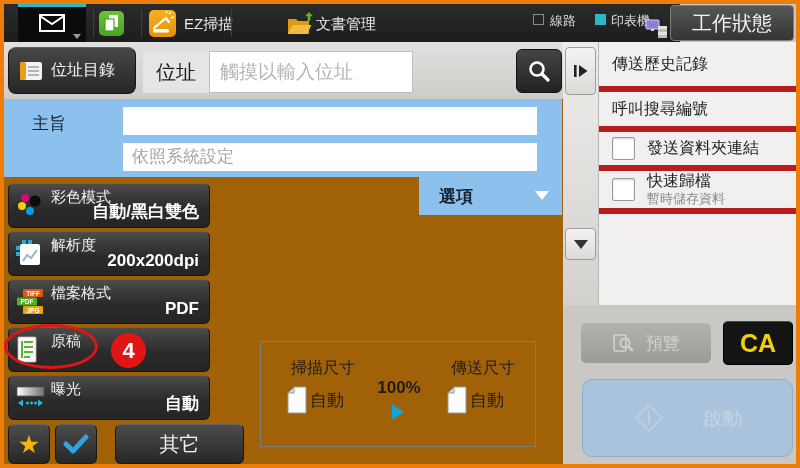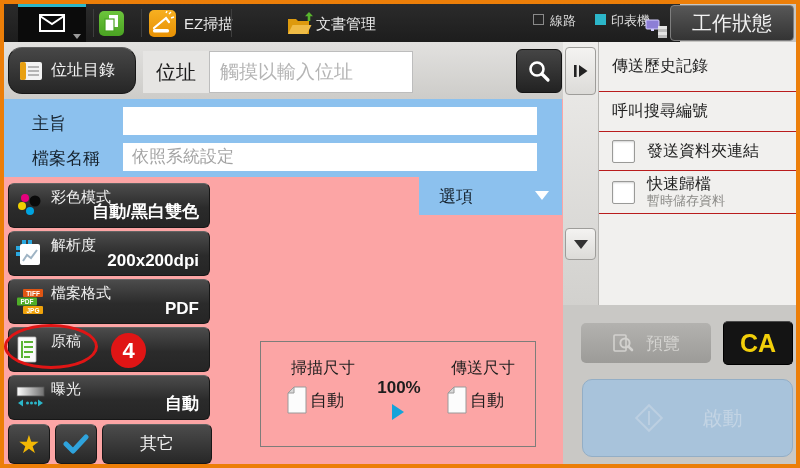--- a/index.html
+++ b/index.html
@@ -24,65 +24,65 @@
   .printer-icon { position:absolute; left:641px; top:15px; }
   .printer-caret { position:absolute; left:680px; top:28px; width:0; height:0; border-left:5px solid transparent; border-right:5px solid transparent; border-top:6px solid #cfcfcf; }
   .job-status { position:absolute; left:666px; top:1px; width:124px; height:36px; background:linear-gradient(#575757,#343434); border:1px solid #7e7e7e; border-radius:4px; color:#f2f2f2; font-size:20px; text-align:center; line-height:34px; }
 
   
   .content { position:absolute; left:0; top:38px; width:792px; height:422px; display:flex; }
   .left { position:relative; width:559px; height:422px; }
 
   
   .addr-row { position:absolute; left:0; top:0; width:559px; height:57px; background:linear-gradient(#e2e1df,#cdcccا9); background:linear-gradient(#e2e1df,#cdccc9); }
-  .addr-book-btn { position:absolute; left:4px; top:5px; width:128px; height:47px; background:linear-gradient(#474747,#262626); border:1px solid #161616; border-top-color:#5f5f5f; border-radius:14px; display:flex; align-items:center; gap:8px; padding-left:10px; color:#f5f5f5; font-size:16px; }
+  .addr-book-btn { position:absolute; left:4px; top:5px; width:128px; height:47px; background:linear-gradient(#474747,#262626); border:1px solid #161616; border-top-color:#5f5f5f; border-radius:8px; display:flex; align-items:center; gap:8px; padding-left:10px; color:#f5f5f5; font-size:16px; }
   .addr-chip { position:absolute; left:139px; top:9px; width:66px; height:42px; background:#e6e5e3; color:#1b1b1b; font-size:20px; display:flex; align-items:center; justify-content:center; }
   .addr-input { position:absolute; left:205px; top:9px; width:204px; height:42px; border:1px solid #bdbdbd; background:#fff; font-size:19px; padding:0 10px; color:#8b5cf6; font-family:inherit; }
   .addr-input::placeholder { color:#b5b5b5; }
   .search-btn { position:absolute; left:512px; top:7px; width:46px; height:44px; background:linear-gradient(#454545,#222); border:1px solid #141414; border-radius:6px; display:flex; align-items:center; justify-content:center; }
 
   
-  .main { position:absolute; left:0; top:57px; width:559px; height:365px; background:#fca5a5; overflow:hidden; }
+  .main { position:absolute; left:0; top:57px; width:559px; height:365px; background:#a16207; overflow:hidden; }
   .form-blue { position:absolute; left:0; top:0; width:558px; height:78px; background:#8cc1ee; }
   .form-label { position:absolute; left:28px; font-size:17px; color:#15212c; }
   .form-input { position:absolute; left:119px; width:414px; height:28px; border:none; background:#fff; font-size:17px; padding:6px 9px; color:#222; font-family:inherit; }
   .form-input::placeholder { color:#a3a3a3; }
-  .options-tab { position:absolute; left:415px; top:78px; width:143px; height:38px; background:#8cc1ee; display:flex; align-items:center; }
+  .options-tab { position:absolute; left:415px; top:78px; width:143px; height:38px; background:#8cc1ee; display:flex; align-items:center;font-weight:bold; }
   .options-tab span.txt { margin-left:20px; font-size:17px; color:#15212c; }
   .options-caret { position:absolute; right:13px; top:14px; width:0; height:0; border-left:7px solid transparent; border-right:7px solid transparent; border-top:9px solid #fff; }
 
   
   .side-btn { position:absolute; left:4px; width:202px; height:45px; background:linear-gradient(#4c4c4c,#2b2b2b 55%,#252525); border:1px solid #171717; border-top-color:#636363; border-radius:6px; color:#fff; }
   .side-btn .lbl { position:absolute; left:42px; top:4px; font-size:15px; color:#f1f1f1; }
   .side-btn .val { position:absolute; right:10px; bottom:4px; font-size:17px; font-weight:600; color:#fff; }
   .side-btn .ic { position:absolute; left:7px; top:8px; }
   .bottom-row { position:absolute; left:4px; top:325px; height:40px; display:flex; gap:5px; }
   .sq-btn { width:42px; height:40px; background:linear-gradient(#4c4c4c,#272727); border:1px solid #171717; border-top-color:#636363; border-radius:6px; display:flex; align-items:center; justify-content:center; }
-  .others-btn { width:110px; height:40px; background:linear-gradient(#4c4c4c,#272727); border:1px solid #171717; border-top-color:#636363; border-radius:6px; color:#f1f1f1; font-size:17px; text-align:center; line-height:38px; }
+  .others-btn { width:129px; height:40px; background:linear-gradient(#4c4c4c,#272727); border:1px solid #171717; border-top-color:#636363; border-radius:6px; color:#f1f1f1; font-size:20px; text-align:center; line-height:38px;margin-left:13px; }
   .star { color:#f2b705; font-size:25px; line-height:1; }
 
   
   .anno-ellipse { position:absolute; left:0px; top:225px; width:94px; height:45px; border:3px solid #e01515; border-radius:50%; pointer-events:none; }
   .anno-badge { position:absolute; left:107px; top:234px; width:35px; height:35px; background:#e01515; border-radius:50%; color:#fff; font-size:22px; font-weight:bold; text-align:center; line-height:35px; }
 
   
   .scan-panel { position:absolute; left:256px; top:242px; width:276px; height:106px; border:1px solid #7e7d7a; }
   .sp-label { position:absolute; top:16px; font-size:16px; color:#1d1d1d; }
   .sp-group { position:absolute; top:44px; display:flex; align-items:center; gap:3px; }
   .sp-val { font-size:17px; color:#1d1d1d; }
   .sp-ratio { position:absolute; left:110px; top:36px; width:56px; text-align:center; font-size:17px; font-weight:bold; color:#1d1d1d; }
   .sp-arrow { position:absolute; left:131px; top:62px; width:0; height:0; border-top:8px solid transparent; border-bottom:8px solid transparent; border-left:12px solid #14a3da; }
 
   
   .right-region { position:relative; width:233px; height:422px; display:flex; flex-direction:column; }
   .right-top { display:flex; height:263px; }
   .mid-col { position:relative; width:36px; background:linear-gradient(#eeedeb,#d2d1ce); border-right:1px solid #b8b7b4; }
   .mid-btn { position:absolute; left:2px; width:31px; background:linear-gradient(#f4f3f1,#dcdbd8); border:1px solid #9e9d9a; border-radius:4px; display:flex; align-items:center; justify-content:center; }
   .panel-list { flex:1; background:#f1f0ee; }
-  .p-row { position:relative; border-bottom:1px solid #b91c1c; display:flex; align-items:center; padding-left:13px; color:#1e1e1e; font-size:16px; }
+  .p-row { position:relative; border-bottom:6px solid #b91c1c; display:flex; align-items:center; padding-left:13px; color:#1e1e1e; font-size:16px; }
   .p-sub { font-size:13px; color:#8c8b88; margin-top:1px; }
   .p-check { width:23px; height:23px; background:#fff; border:1px solid #9a9a98; border-radius:2px; box-shadow:inset 0 1px 2px rgba(0,0,0,.18); flex:none; }
   .p-text { margin-left:12px; line-height:1.15; }
 
   
   .right-bottom { position:relative; flex:1; background:#c9c8c5; }
   .preview-btn { position:absolute; left:18px; top:18px; width:130px; height:40px; background:linear-gradient(#b3b2af,#9c9b98); border-radius:5px; display:flex; align-items:center; justify-content:center; gap:12px; color:#d5d4d1; font-size:17px; }
   .ca-btn { position:absolute; left:160px; top:16px; width:70px; height:44px; background:#141414; border:1px solid #000; border-top-color:#4a4a4a; border-radius:5px; color:#f2cf0a; font-size:25px; font-weight:bold; text-align:center; line-height:42px; }
   .start-btn { position:absolute; left:19px; top:74px; width:211px; height:78px; background:#a8c3db; border:1px solid #93aec6; border-radius:10px; display:flex; align-items:center; justify-content:center; gap:38px; color:#c3d4e4; font-size:20px; }
 </style>
@@ -162,21 +162,20 @@
             <line x1="16" y1="16" x2="22" y2="22" stroke="#fff" stroke-width="3.2" stroke-linecap="round"></line>
           </svg>
         </div>
       </div>
 
       <div class="main">
 
         <div class="form-blue">
           <div class="form-label" style="top:13px">主旨</div>
           <input class="form-input" style="top: 8px;" type="text" value="">
-          <div class="form-label" style="top:48px">檔案名稱</div>
           <input class="form-input" style="top: 44px;" type="text" placeholder="依照系統設定">
         </div>
         <div class="options-tab">
           <span class="txt">選項</span>
           <div class="options-caret"></div>
         </div>
 
         <div class="side-btn" style="top:84px">
           <svg class="ic" width="28" height="26" viewBox="0 0 28 26">
             <circle cx="9" cy="6" r="4" fill="#e5007d"></circle>

